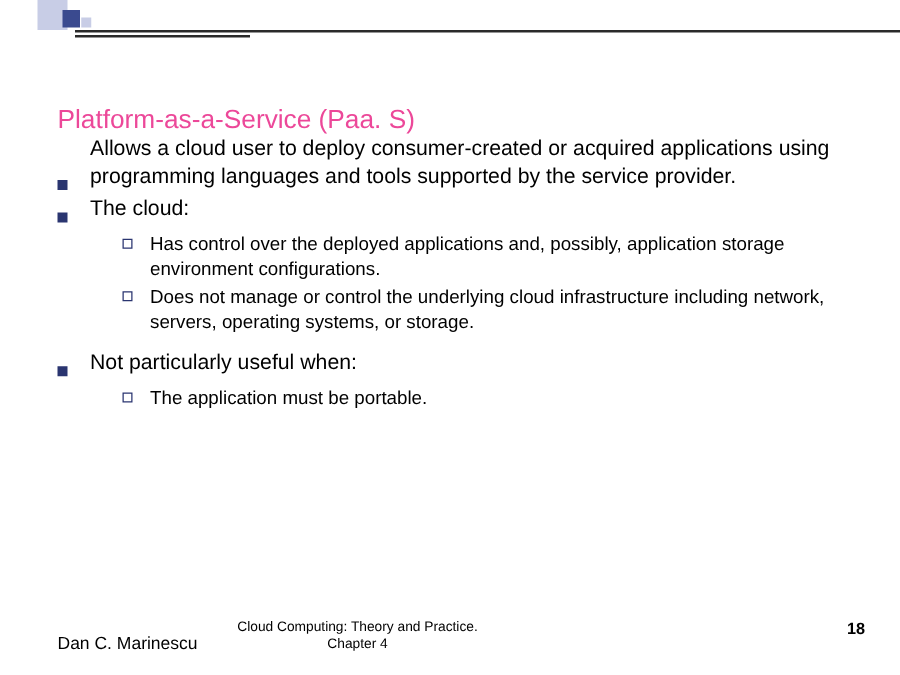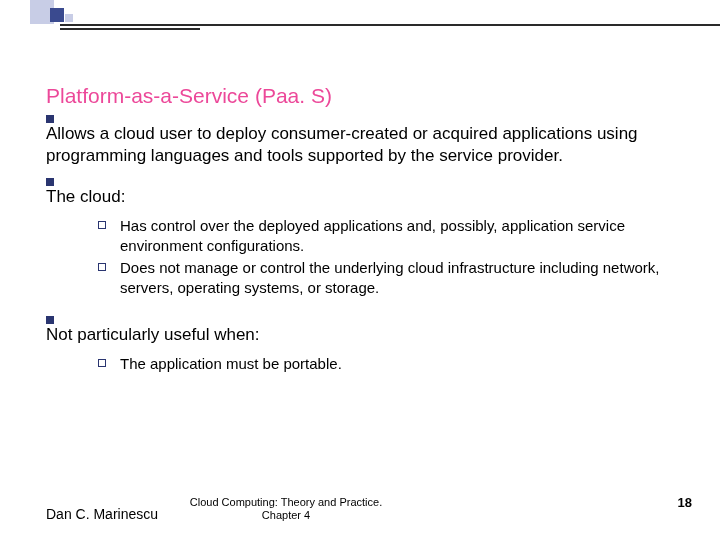--- a/index.html
+++ b/index.html
@@ -68,23 +68,22 @@
       margin-top: 36px;
     }
     .content {
       position: absolute;
       top: 108px;
       left: 46px;
       width: 630px;
     }
     .bullet-row {
       display: flex;
-      align-items: flex-start;
+      align-items: flex-end;
       margin-bottom: 4px;
-      flex-direction: column;
     }
     .bullet-sq {
       width: 8px;
       height: 8px;
       background: #2a3570;
       flex-shrink: 0;
       margin-top: 7px;
       margin-right: 18px;
     }
     .bullet-text {
@@ -169,21 +168,21 @@
   </div>
 
   <div class="bullet-row">
     <div class="bullet-sq"></div>
     <div class="bullet-text">The cloud:</div>
   </div>
 
   <div class="sub-list">
     <div class="sub-row">
       <div class="sub-sq"></div>
-      <div class="sub-text">Has control over the deployed applications and, possibly, application service environment configurations.</div>
+      <div class="sub-text">Has control over the deployed applications and, possibly, application storage environment configurations.</div>
     </div>
     <div class="sub-row">
       <div class="sub-sq"></div>
       <div class="sub-text">Does not manage or control the underlying cloud infrastructure including network, servers, operating systems, or storage.</div>
     </div>
   </div>
 
   <div class="bullet-row">
     <div class="bullet-sq"></div>
     <div class="bullet-text">Not particularly useful when:</div>

